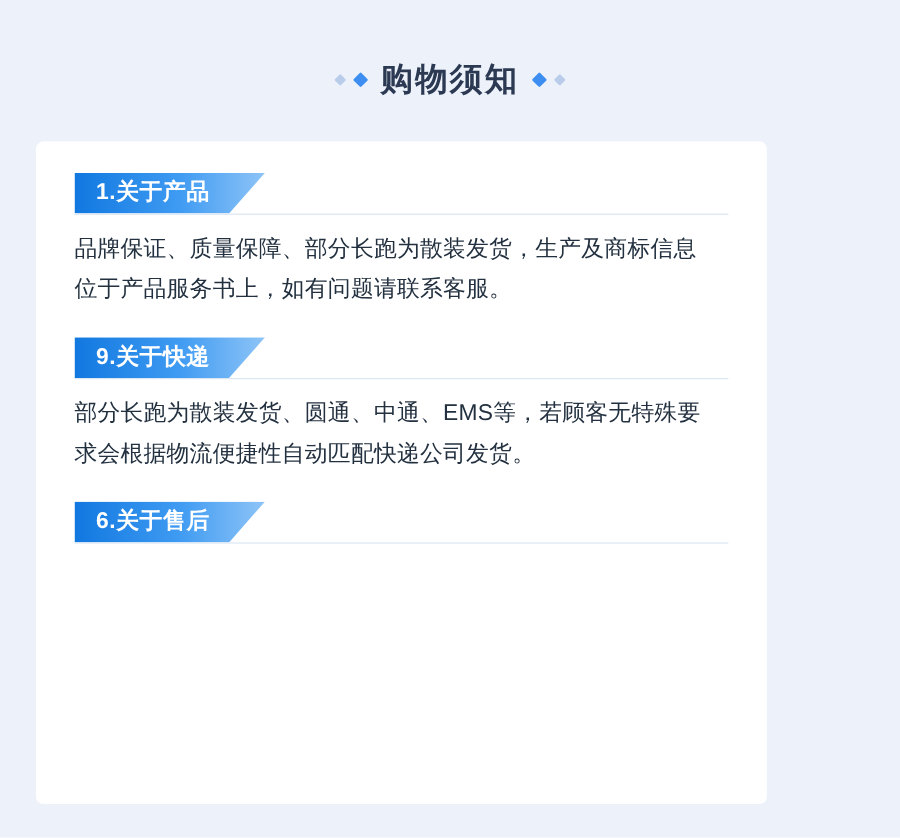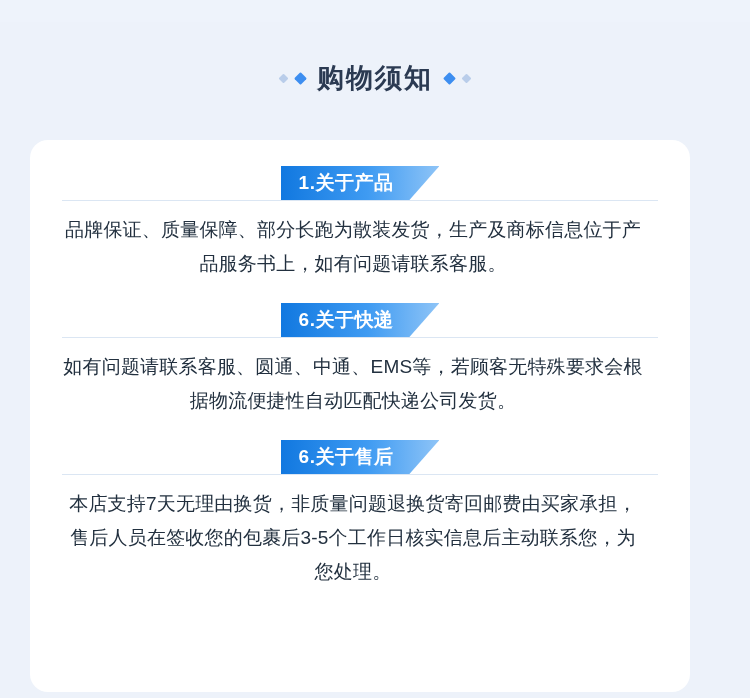--- a/index.html
+++ b/index.html
@@ -20,23 +20,22 @@
     background: #edf2fa;
     box-sizing: border-box;
   }
 
   
   .header {
     display: flex;
     align-items: center;
     justify-content: center;
     gap: 12px;
-    padding-top: 38px;
+    padding-top: 48px;
     padding-bottom: 6px;
-    margin-top: 22px;
   }
   .header-title {
     font-size: 27px;
     font-weight: bold;
     color: #2b3a52;
     letter-spacing: 2px;
   }
   .diamonds {
     display: flex;
     align-items: center;
@@ -55,27 +54,26 @@
   }
   .dia.big {
     background: #3d8ef0;
   }
 
   
   .card {
     position: absolute;
     left: 30px;
     top: 118px;
-    width: 660px;
+    width: 609px;
     height: 552px;
     background: #ffffff;
-    border-radius: 18px;
+    border-radius: 6px;
     box-sizing: border-box;
     padding: 26px 32px 20px 32px;
-    text-align: center;
   }
 
   .section {
     margin-bottom: 6px;
   }
 
   
   .banner-wrap {
     position: relative;
     height: 34px;
@@ -134,28 +132,27 @@
     <div class="section">
       <div class="banner-wrap">
         <div class="banner">1.关于产品</div>
       </div>
       <div class="rule"></div>
       <p class="para">品牌保证、质量保障、部分长跑为散装发货，生产及商标信息位于产品服务书上，如有问题请联系客服。</p>
     </div>
 
     <div class="section">
       <div class="banner-wrap">
-        <div class="banner">6.关于快递</div>
+        <div class="banner">9.关于快递</div>
       </div>
       <div class="rule"></div>
-      <p class="para">如有问题请联系客服、圆通、中通、EMS等，若顾客无特殊要求会根据物流便捷性自动匹配快递公司发货。</p>
+      <p class="para">部分长跑为散装发货、圆通、中通、EMS等，若顾客无特殊要求会根据物流便捷性自动匹配快递公司发货。</p>
     </div>
 
     <div class="section">
       <div class="banner-wrap">
         <div class="banner">6.关于售后</div>
       </div>
       <div class="rule"></div>
-      <p class="para last">本店支持7天无理由换货，非质量问题退换货寄回邮费由买家承担，售后人员在签收您的包裹后3-5个工作日核实信息后主动联系您，为您处理。</p>
     </div>
 
   </div>
 </div>
 
 </body></html>

